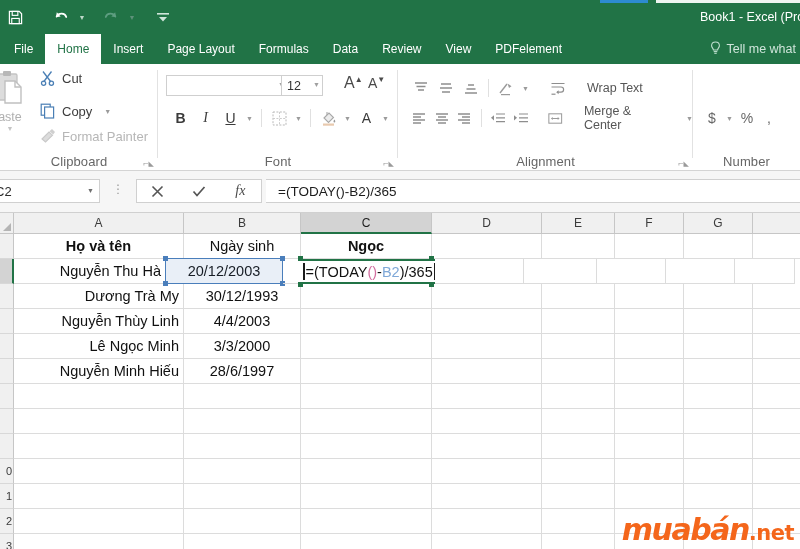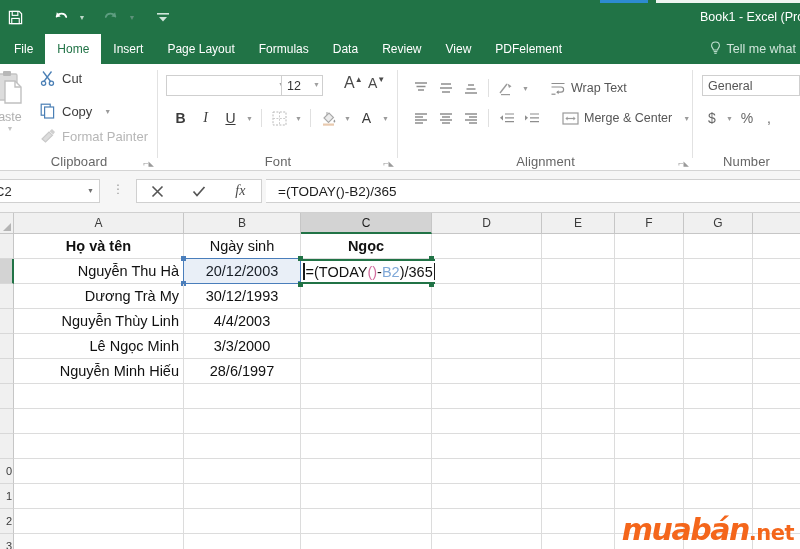--- a/index.html
+++ b/index.html
@@ -114,21 +114,21 @@
   .vsep { width: 1px; height: 18px; background: #e0e0e0; margin: 0 5px; }
 
   
   #grp-align { left: 398px; width: 295px; }
   .al-row { position: absolute; display: flex; align-items: center; }
   .al-btn {
     width: 25px; height: 24px; display: flex; align-items: center; justify-content: center;
     color: #6f6f6f;
   }
   .wrap-btn {
-    display: flex; align-items: center; gap: 5px; font-size: 12.5px; color: #565656;
+    display: flex; align-items: center; gap: 21px; font-size: 12.5px; color: #565656;
     height: 24px; padding-left: 4px;
   }
 
   
   #grp-number { left: 693px; width: 107px; }
   .numfmt-box {
     position: absolute; left: 9px; top: 11px; width: 98px; height: 21px;
     border: 1px solid #cfcfcf; background: #fff; display: flex; align-items: center;
     font-size: 12.5px; color: #555; padding-left: 5px;
   }
@@ -484,23 +484,20 @@
           <span class="clip-caret">▼</span>
         </div>
       </div>
 
       <div class="grp-label">Alignment</div>
       <div class="dlg-launcher">⌐<span style="font-size:7px">◣</span></div>
       <div class="grp-sep" style="right:0"></div>
     </div>
 
     <div class="grp" id="grp-number">
-      <div class="numfmt-box">
-        <span>General</span>
-      </div>
       <div class="num-row">
         <div class="num-btn">$</div>
         <div class="fmt-caret">▼</div>
         <div class="num-btn">%</div>
         <div class="num-btn">,</div>
       </div>
       <div class="grp-label">Number</div>
     </div>
   </div>
 
@@ -564,21 +561,21 @@
           <div class="cell hdr" style="width: 170px; height: 25px;">Họ và tên</div>
           <div class="cell ctr" style="width: 117px; height: 25px;">Ngày sinh</div>
           <div class="cell hdr" style="width: 131px; height: 25px;">Ngọc</div>
           <div class="cell" style="width: 110px; height: 25px;"></div>
           <div class="cell" style="width: 73px; height: 25px;"></div>
           <div class="cell" style="width: 69px; height: 25px;"></div>
           <div class="cell" style="width: 69px; height: 25px;"></div>
           <div class="cell" style="width: 60px; height: 25px;"></div>
         </div>
         <div class="cellrow">
-          <div class="cell rgt" style="width: 170px; height: 25px;">Nguyễn Thu Hà</div>
+          <div class="cell rgt" style="width: 152px; height: 25px;">Nguyễn Thu Hà</div>
           <div class="cell ctr" style="width: 117px; height: 25px;">20/12/2003<div class="ref-hl">
               <i class="tl"></i>
               <i class="tr"></i>
               <i class="bl"></i>
               <i class="br"></i>
             </div></div>
           <div class="cell ctr" style="width: 131px; height: 25px;"></div>
           <div class="cell" style="width: 110px; height: 25px;"></div>
           <div class="cell" style="width: 73px; height: 25px;"></div>
           <div class="cell" style="width: 69px; height: 25px;"></div>

